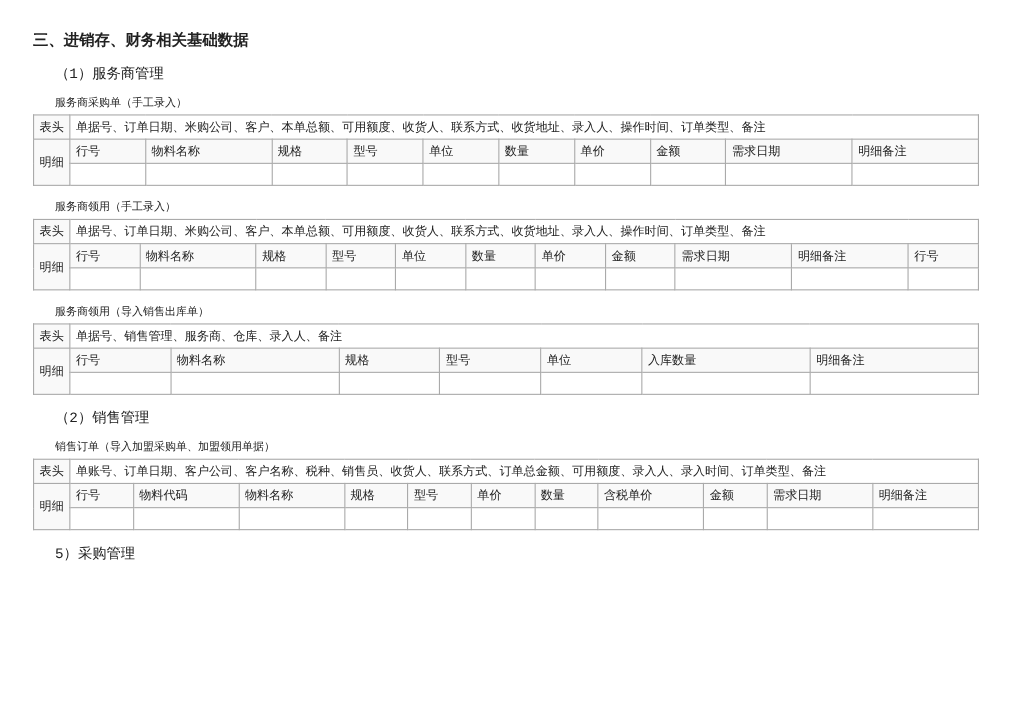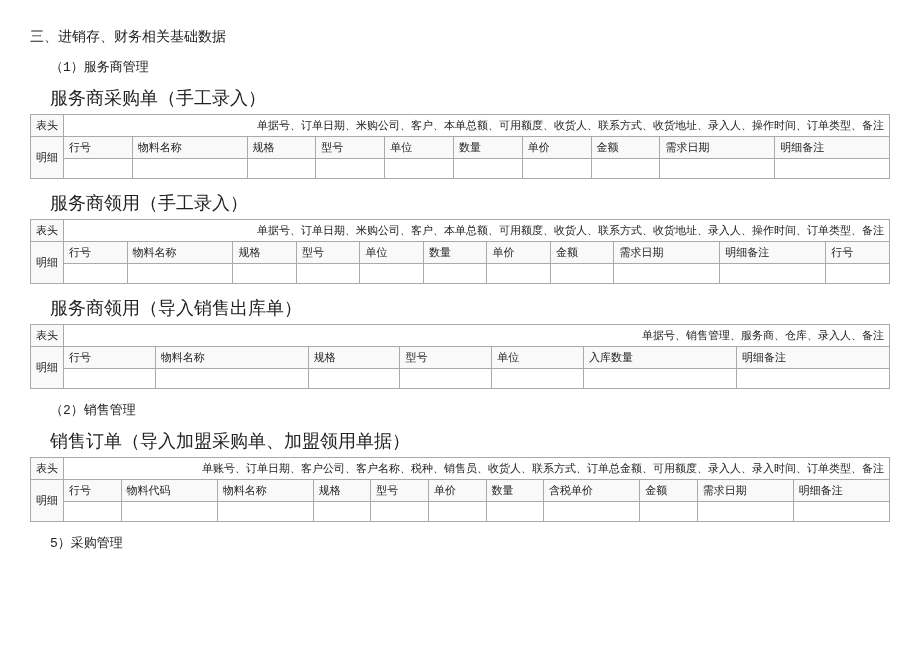--- a/index.html
+++ b/index.html
@@ -5,33 +5,33 @@
     * { box-sizing: border-box; margin: 0; padding: 0; }
     body {
       background: #fff;
       font-family: "SimSun", "宋体", serif;
       font-size: 12px;
       color: #222;
       padding: 20px 30px;
     }
     .section-title {
       font-size: 14px;
-      font-weight: normal;
+      font-weight: bold;
       margin-bottom: 12px;
       margin-top: 8px;
     }
     .sub-title {
       font-size: 13px;
       margin-left: 20px;
       margin-bottom: 10px;
       margin-top: 6px;
       font-family: Liberation Mono, monospace;
     }
     .table-title {
-      font-size: 18px;
+      font-size: 10px;
       margin-left: 10px;
       margin-bottom: 4px;
       margin-top: 10px;
     }
     .data-table {
       width: 100%;
       border-collapse: collapse;
       margin-bottom: 12px;
       font-size: 11px;
     }
@@ -44,21 +44,21 @@
     .data-table .header-cell {
       background: #f9f9f9;
     }
     .row-label {
       background: #f5f5f5;
       font-weight: normal;
       text-align: right;
       width: 30px;
     }
     .header-span {
-      text-align: right;
+      text-align: left;
       padding-left: 8px;
     }
     .empty-row td {
       height: 20px;
     }
     .indent1 { margin-left: 20px; }
   </style>
 </head>
 <body>
 

